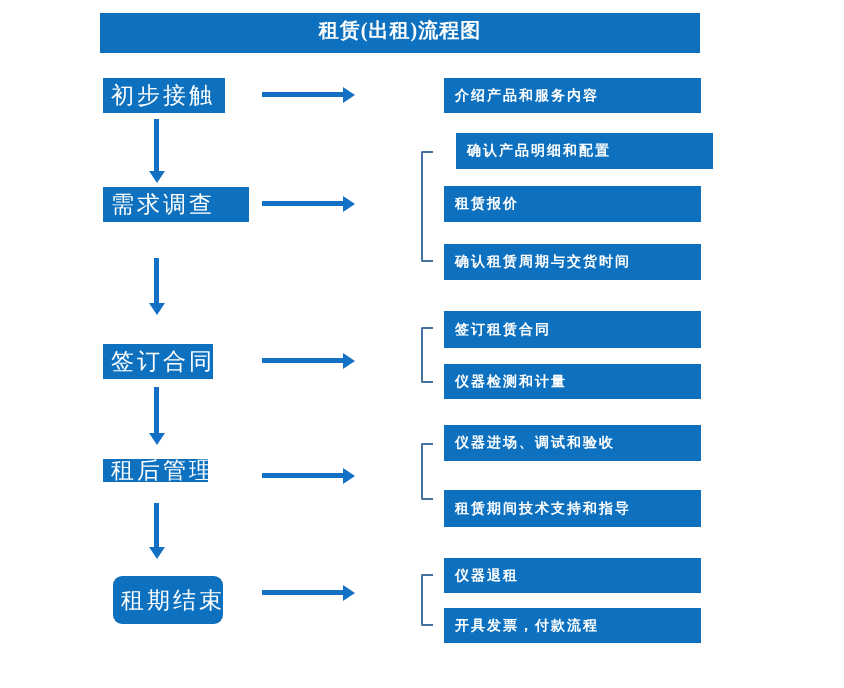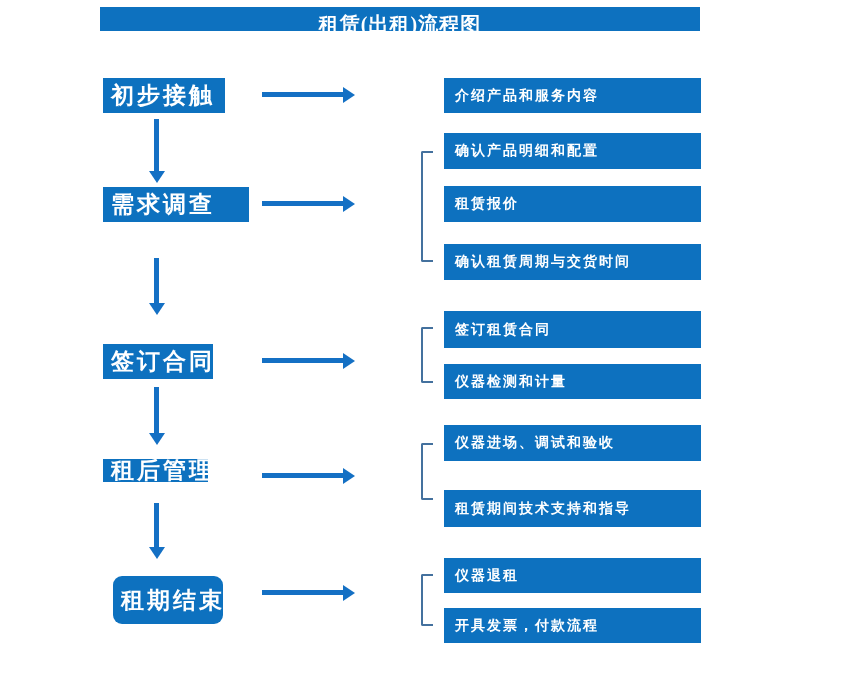--- a/index.html
+++ b/index.html
@@ -16,37 +16,37 @@
   .canvas {
     position: relative;
     width: 844px;
     height: 688px;
     background: var(--page-bg);
     overflow: hidden;
   }
 
   .title-bar {
     position: absolute;
-    left: 100px; top: 7px;
-    width: 600px; height: 24px;
+    left: 100px; top: 13px;
+    width: 600px; height: 40px;
     background: var(--box-blue);
     color: var(--text-white);
     font-size: 20px;
     font-weight: bold;
     text-align: center;
     line-height: 35px;
     letter-spacing: 1px;
   }
 
   .stepbox {
     position: absolute;
     background: var(--box-blue);
     color: var(--text-white);
     font-size: 23px;
-    font-weight: bold;
+    font-weight: normal;
     padding-left: 8px;
     letter-spacing: 3px;
     white-space: nowrap;
     overflow: hidden;
     display: flex;
     align-items: center;
   }
 
   .outbox {
     position: absolute;
@@ -154,21 +154,21 @@
     <div class="shaft"></div>
       <div class="head"></div>
   </div>
 
   <div class="bracket" style="top:151px; height:111px;"></div>
   <div class="bracket" style="top:327px; height:56px;"></div>
   <div class="bracket" style="top:443px; height:57px;"></div>
   <div class="bracket" style="top:574px; height:52px;"></div>
 
   <div class="outbox" style="top:78px;  height:35px;">介绍产品和服务内容</div>
-  <div class="outbox" style="top:133px; height:36px;">确认产品明细和配置</div>
+  <div class="outbox" style="top:133px; height:36px;margin-left:12px;">确认产品明细和配置</div>
   <div class="outbox" style="top:186px; height:36px;">租赁报价</div>
   <div class="outbox" style="top:244px; height:36px;">确认租赁周期与交货时间</div>
   <div class="outbox" style="top:311px; height:37px;">签订租赁合同</div>
   <div class="outbox" style="top:364px; height:35px;">仪器检测和计量</div>
   <div class="outbox" style="top:425px; height:36px;">仪器进场、调试和验收</div>
   <div class="outbox" style="top:490px; height:37px;">租赁期间技术支持和指导</div>
   <div class="outbox" style="top:608px; height:35px;">开具发票，付款流程</div>
   <div class="outbox" style="top:558px; height:35px;">仪器退租</div>
 
 </div>

